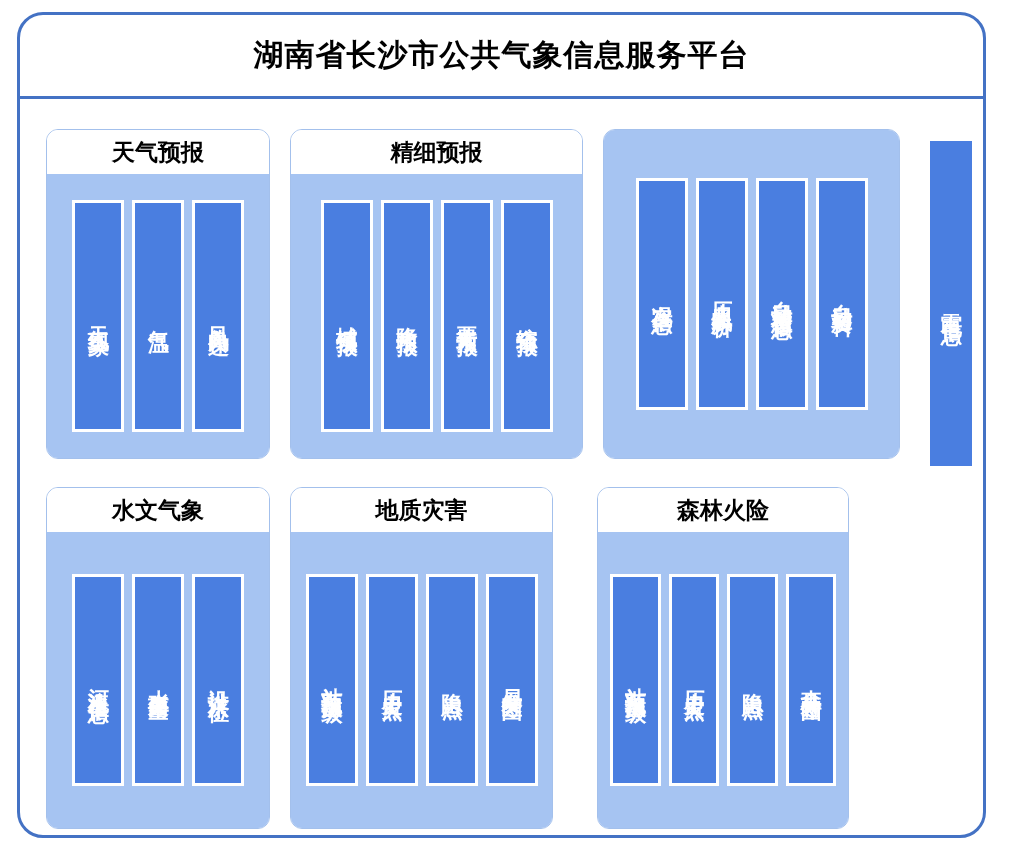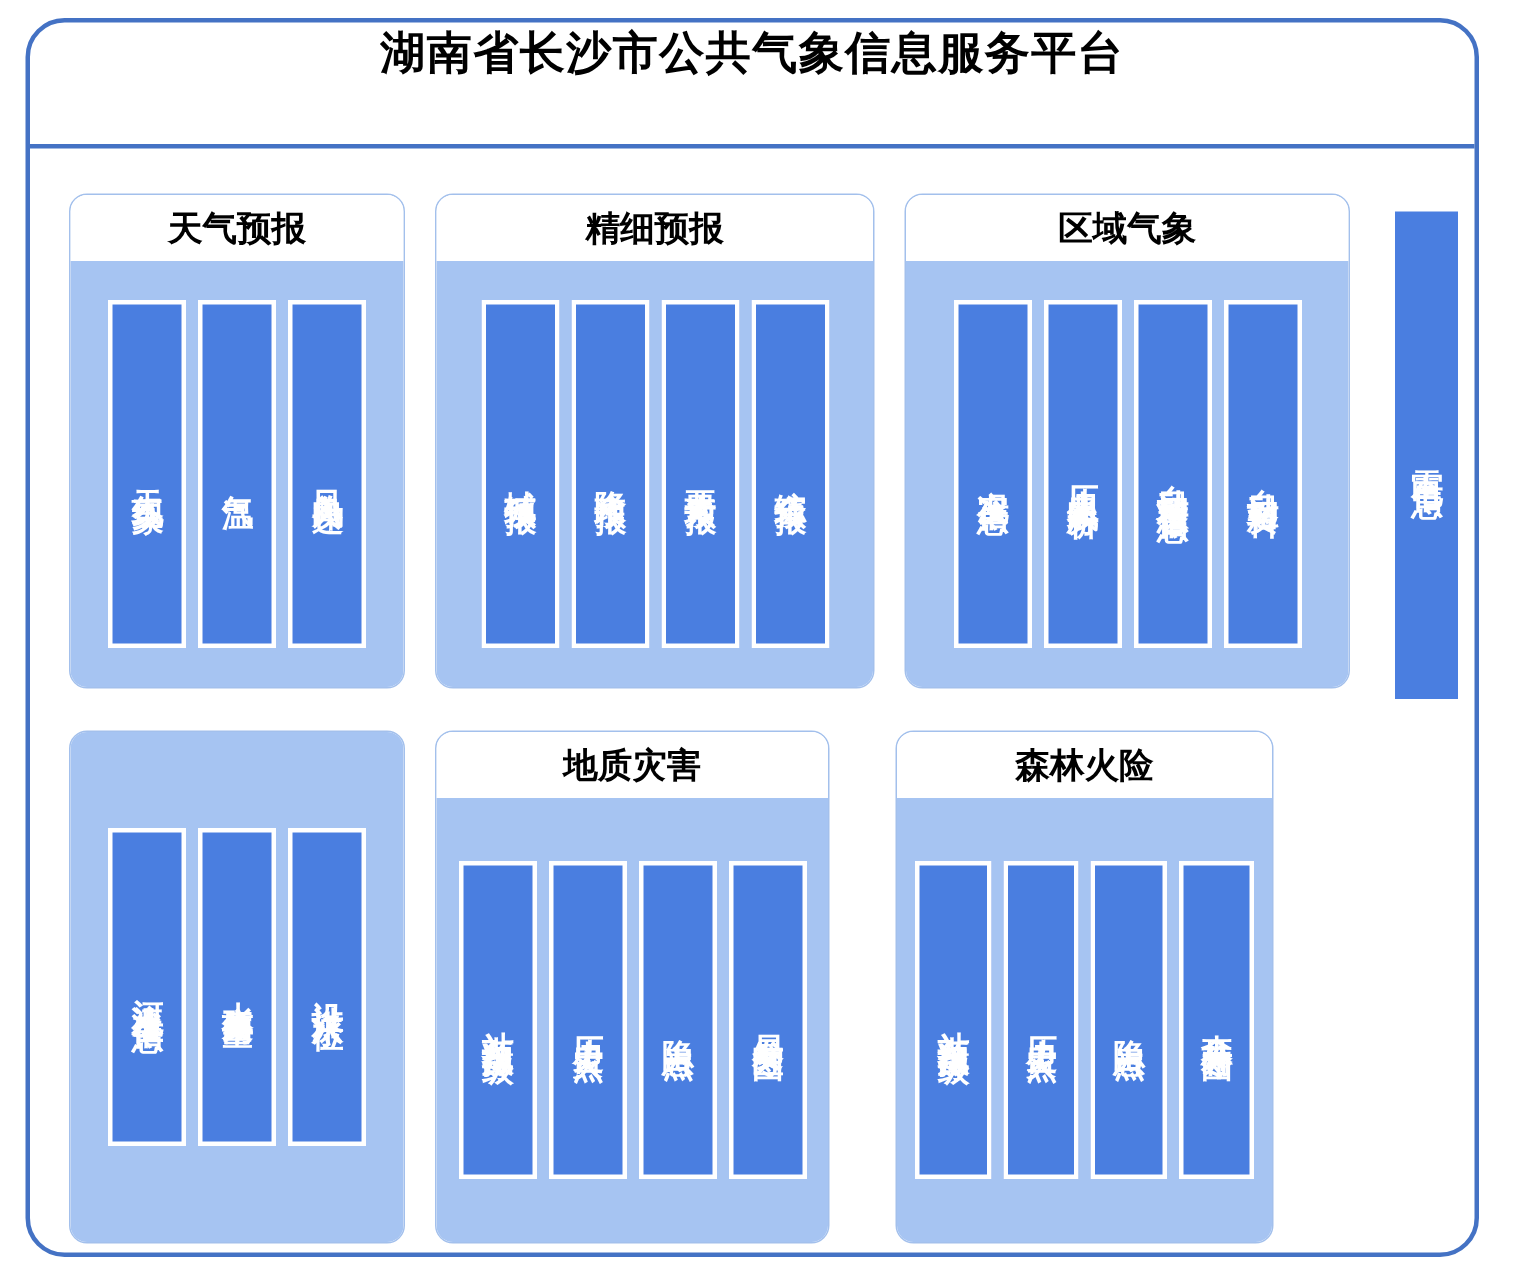--- a/index.html
+++ b/index.html
@@ -28,20 +28,21 @@
   }
 
   #platform-title-bar {
     position: absolute;
     left: 0;
     top: 0;
     right: 0;
     height: 81px;
     border-bottom: 3px solid #4472C4;
     display: flex;
+    align-items: center;
     justify-content: center;
   }
   #platform-title {
     font-size: 30px;
     font-weight: bold;
     color: #000000;
     letter-spacing: 1px;
     white-space: nowrap;
   }
 
@@ -175,23 +176,20 @@
         <div class="bar">
           <span class="bar-label">气温</span>
         </div>
         <div class="bar">
           <span class="bar-label">风向风速</span>
         </div>
       </div>
     </div>
 
     <div class="group-card cols-4" style="left:583px; top:30px; width:297px; height:330px;">
-      <div class="group-header">
-        <span class="group-header-label">区域气象</span>
-      </div>
       <div class="group-body" style="gap:8px;">
         <div class="bar">
           <span class="bar-label">实况信息</span>
         </div>
         <div class="bar">
           <span class="bar-label">历史曲线分析</span>
         </div>
         <div class="bar">
           <span class="bar-label">自动站状态信息</span>
         </div>
@@ -199,20 +197,23 @@
           <span class="bar-label">自动站资料</span>
         </div>
       </div>
     </div>
 
     <div id="lightning-bar" style="left:910px; top:42px; width:42px; height:325px;">
       <span class="bar-label">雷电信息</span>
     </div>
 
     <div class="group-card cols-3 row-bottom" style="left:26px; top:388px; width:224px; height:342px;">
+      <div class="group-header">
+        <span class="group-header-label">水文气象</span>
+      </div>
       <div class="group-body" style="gap:8px;">
         <div class="bar" style="height:212px;">
           <span class="bar-label">河流水位信息</span>
         </div>
         <div class="bar" style="height:212px;">
           <span class="bar-label">水库集雨量</span>
         </div>
         <div class="bar" style="height:212px;">
           <span class="bar-label">设计洪水位</span>
         </div>

